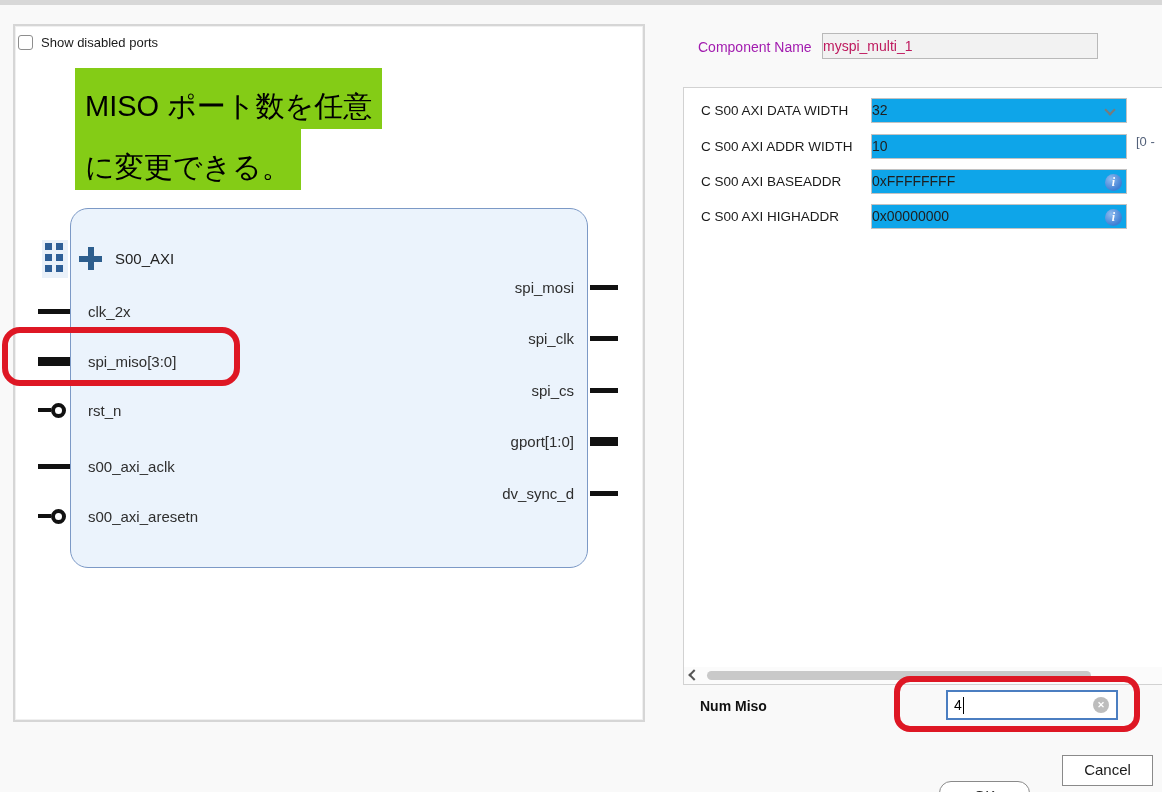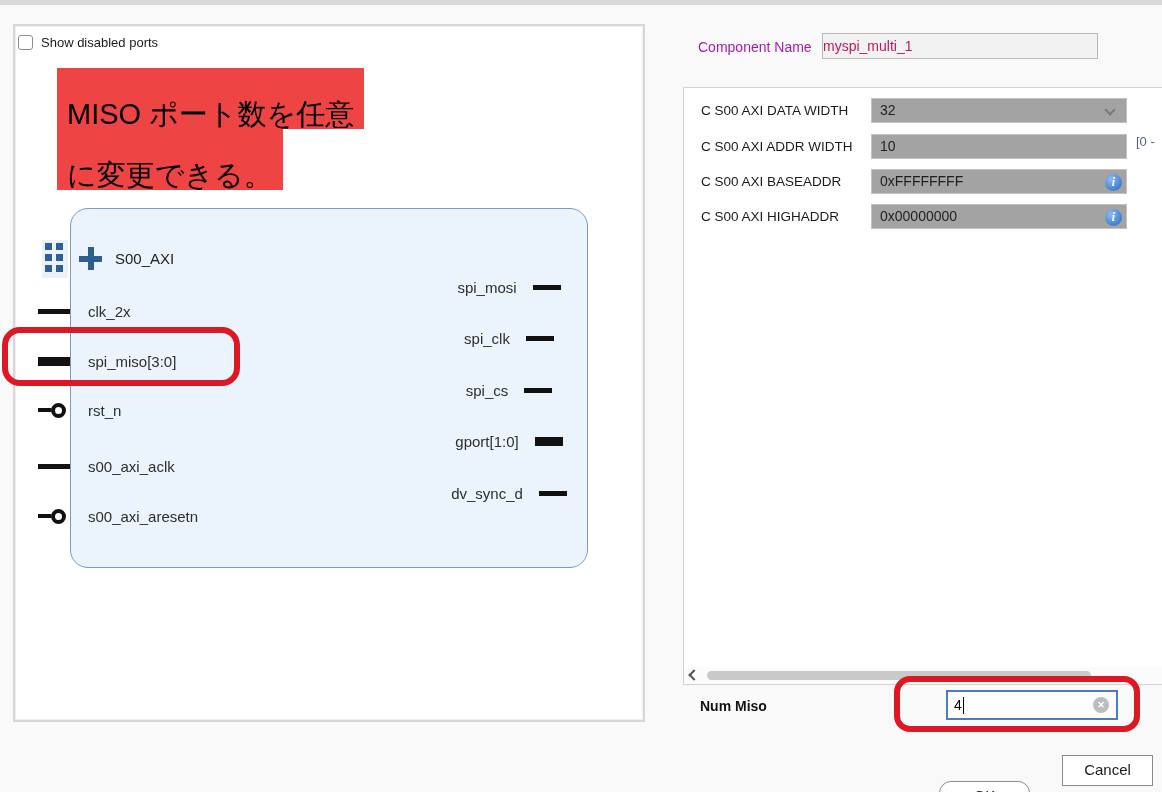--- a/index.html
+++ b/index.html
@@ -23,23 +23,23 @@
     box-shadow: inset 0 0 0 1px #f0f0f0;
   }
   .chk-row { left:18px; top:35px; display:flex; align-items:center; }
   .chk-box {
     width:15px; height:15px; background:#fff;
     border:1.5px solid #8e8e8e; border-radius:3px;
   }
   .chk-label { margin-left:8px; font-size:13px; color:#1a1a1a; }
 
   .note-line {
-    left:57px; height:61px; line-height:61px;
-    background:#ef4444; color:#000;
-    font-size:29px; padding:16px 10px; white-space:nowrap; width:max-content;
+    left:75px; height:61px; line-height:61px;
+    background:#84cc16; color:#000;
+    font-size:29px; padding:8px 10px; white-space:nowrap; width:max-content;
   }
   .note1 { top:68px; }
   .note2 { top:129px; }
 
   
   .ip-block {
     left:70px; top:208px; width:518px; height:360px;
     background:#ebf3fc; border:1.5px solid #7c99c6; border-radius:18px;
   }
   .drag-handle {
@@ -54,21 +54,21 @@
   .plus-icon { position:relative; width:23px; height:23px; }
   .plus-icon::before {
     content:""; position:absolute; left:0; top:8.5px; width:23px; height:6px; background:#2d5e8e;
   }
   .plus-icon::after {
     content:""; position:absolute; left:8.5px; top:0; width:6px; height:23px; background:#2d5e8e;
   }
   .if-label { margin-left:13px; font-size:15px; color:#222; }
 
   .lport { left:38px; height:24px; display:flex; align-items:center; }
-  .rport { left:400px; width:218px; height:24px; display:flex; align-items:center; justify-content:center; }
+  .rport { left:400px; width:218px; height:24px; display:flex; align-items:center; justify-content:flex-end; }
   .stub-thin { width:32px; height:5px; background:#111; flex:none; }
   .stub-bus  { width:32px; height:9px; background:#111; flex:none; }
   .stub-inv  { width:32px; display:flex; align-items:center; flex:none; }
   .stub-inv .line { width:13px; height:4px; background:#111; }
   .stub-inv .ring { width:15px; height:15px; border:4px solid #111; border-radius:50%; background:#fff; }
   .lport .plabel { margin-left:18px; }
   .rport .plabel { margin-right:16px; }
   .rport .stub-thin, .rport .stub-bus { width:28px; }
   .plabel { font-size:15px; color:#2e2e2e; white-space:nowrap; }
 
@@ -89,22 +89,22 @@
   }
 
   .param-box {
     left:683px; top:87px; width:522px; height:598px;
     background:#fff; border:1px solid #d2d2d2; overflow:hidden;
   }
   .prow { position:absolute; left:17px; height:25px; display:flex; align-items:center; }
   .prow .plab { width:170px; flex:none; font-size:13.5px; color:#1a1a1a; white-space:nowrap; }
   .pfield {
     position:relative; width:256px; height:25px; flex:none;
-    background:#a3a3a3; border:1px solid #c2c2c2;
-    font-size:14px; line-height:23px; padding-left:8px; color:#1f1f1f;
+    background:#0ea5e9; border:1px solid #c2c2c2;
+    font-size:14px; line-height:23px; color:#1f1f1f;
   }
   .chev-down {
     position:absolute; right:12px; top:7px; width:8px; height:8px;
     border-right:2px solid #7a7a7a; border-bottom:2px solid #7a7a7a;
     transform:rotate(45deg);
   }
   .info-dot {
     position:absolute; right:4px; top:3.5px; width:17px; height:17px; border-radius:50%;
     background:radial-gradient(circle at 35% 30%, #8ebbef, #3f7fd4 70%);
     color:#fff; font-family:"Liberation Serif", serif; font-style:italic; font-weight:bold;

